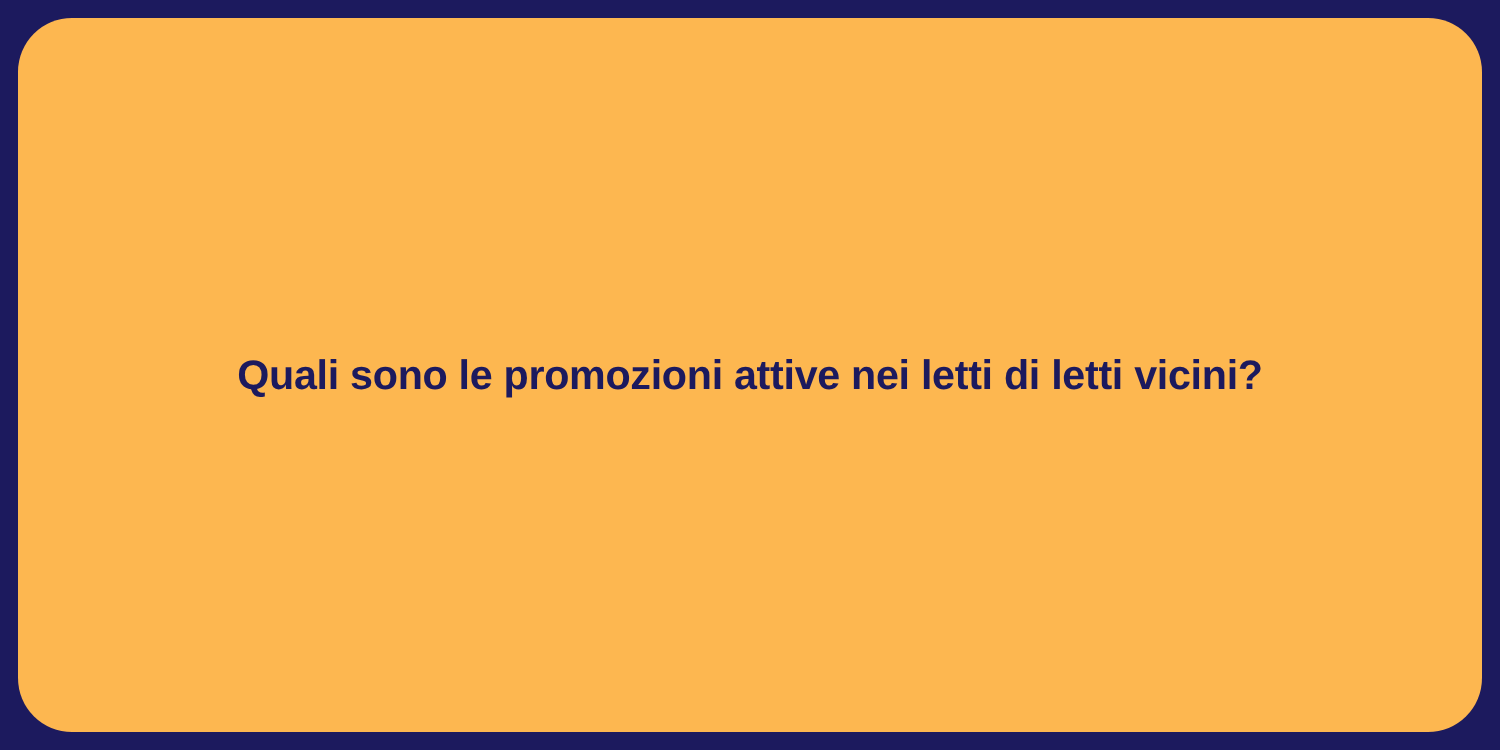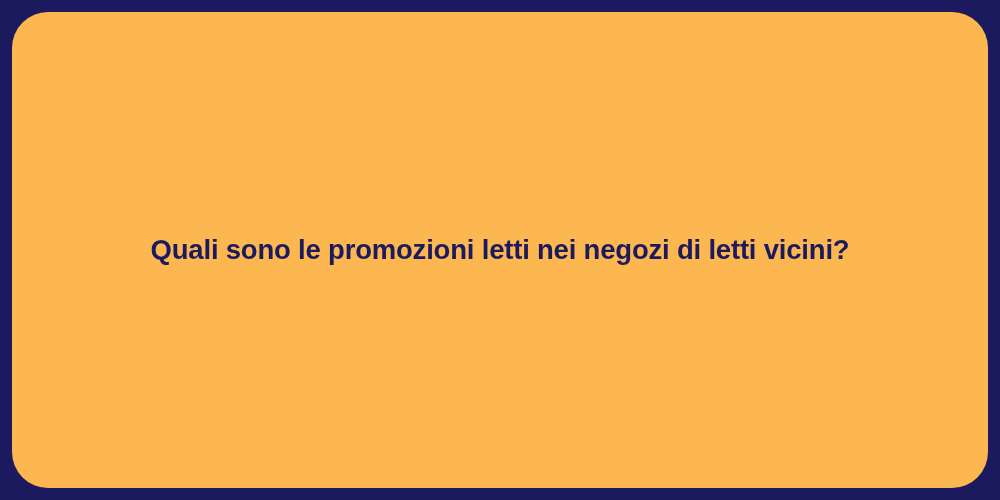--- a/index.html
+++ b/index.html
@@ -46,15 +46,15 @@
     line-height: 1.25;
     letter-spacing: -0.2px;
     white-space: nowrap;
   }
 </style>
 </head>
 <body>
 
 <div class="frame">
   <div class="card">
-    <h1 class="headline">Quali sono le promozioni letti nei negozi di letti vicini?</h1>
+    <h1 class="headline">Quali sono le promozioni attive nei letti di letti vicini?</h1>
   </div>
 </div>
 
 </body></html>

